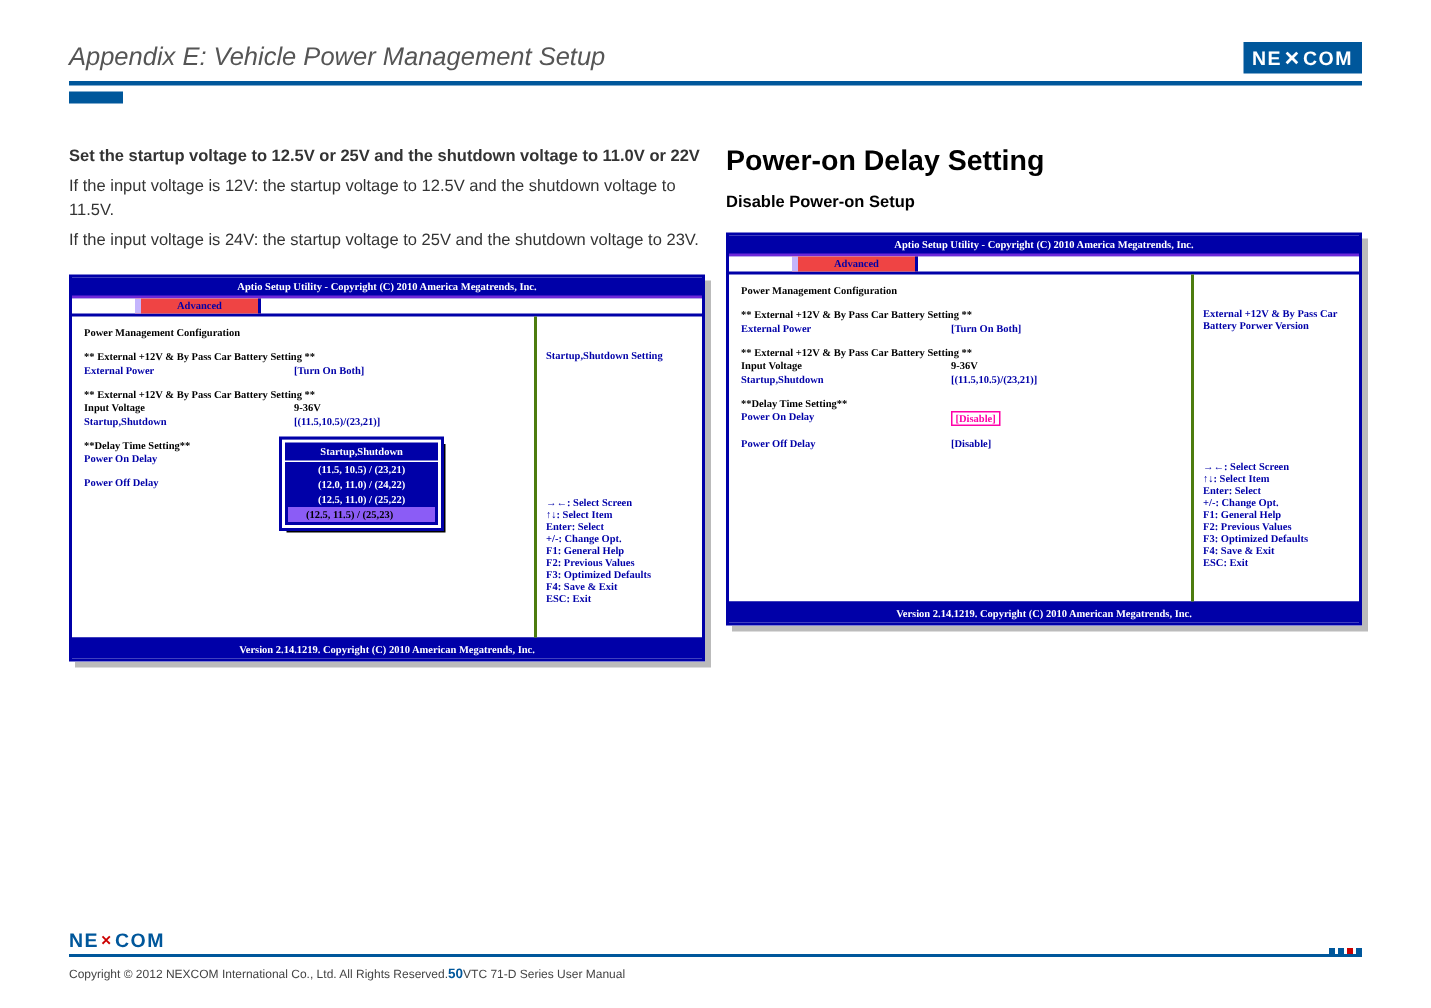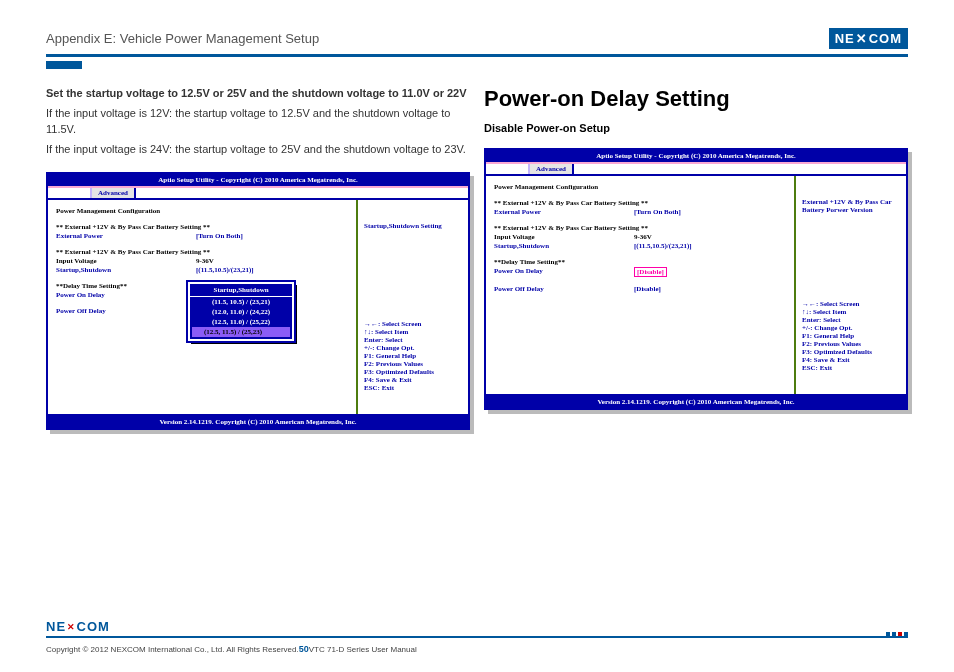--- a/index.html
+++ b/index.html
@@ -4,57 +4,57 @@
 <style>
   * { box-sizing: border-box; margin: 0; padding: 0; }
   body {
     width: 954px; height: 672px;
     font-family: Arial, Helvetica, sans-serif;
     background: #fff; color: #000;
     position: relative; font-size: 10px;
   }
   .page { padding: 26px 46px 0 46px; }
   .hdr { display: flex; justify-content: space-between; align-items: center; height: 24px; }
-  .hdr .appx { font-size: 13px; color: #555; }
+  .hdr .appx { font-size: 17px; color: #555; font-style: italic; }
   .logo { display: flex; align-items: center; gap: 0; }
   .logo-box {
     background: #00579b; color: #fff; font-weight: bold;
     padding: 3px 6px; font-size: 13px; letter-spacing: 1px;
     display: flex; align-items: center;
   }
   .logo-x { color: #fff; margin: 0 1px; }
   .rule { height: 3px; background: #00579b; margin: 4px 0 0 0; }
   .tab-accent { width: 36px; height: 8px; background: #00579b; margin-top: 4px; }
-  .columns { display: flex; gap: 14px; margin-top: 17px; }
+  .columns { display: flex; gap: 14px; margin-top: 28px; }
   .col { flex: 1; }
-  h2 { font-size: 22px; font-weight: bold; margin-bottom: 10px; }
+  h2 { font-size: 19px; font-weight: bold; margin-bottom: 10px; }
   h3 { font-size: 11px; font-weight: bold; margin-bottom: 6px; }
   p.body { font-size: 11px; line-height: 1.45; color: #333; margin-bottom: 4px; }
   strong.lead { font-weight: bold; font-size: 11px; }
 
   
   .bios-wrap { margin-top: 14px; }
   .bios-shadow { box-shadow: 4px 4px 0 #bbb; }
   .bios {
     border: 2px solid #0000a8;
     background: #fff;
     font-family: "Times New Roman", Times, serif;
     font-size: 7px;
   }
   .bios-title {
     background: #0000a8; color: #fff;
     text-align: center; font-weight: bold;
-    padding: 2px 0; border-bottom: 2px solid #f9a8d4;
+    padding: 2px 0; border-bottom: 2px solid #6d28d9;
   }
   .bios-tabs { background: #fff; border-bottom: 2px solid #0000a8; display:flex; }
   .bios-tab-spacer { width: 42px; }
   .bios-tab {
-    background: #e5e5e5; color: #0000a8;
-    border-left: 2px solid #c4b5fd; border-right: 2px solid #0000a8;
-    padding: 1px 6px; font-weight: bold;
+    background: #ef4444; color: #0000a8;
+    border-left: 4px solid #c4b5fd; border-right: 2px solid #0000a8;
+    padding: 1px 24px; font-weight: bold;
   }
   .bios-body { display: flex; }
   .bios-left {
     flex: 1; padding: 6px 8px;
     border-right: 2px solid #4d7c0f;
     position: relative;
   }
   .bios-right {
     width: 110px; padding: 22px 6px;
     color: #0000a8; font-weight: bold;

